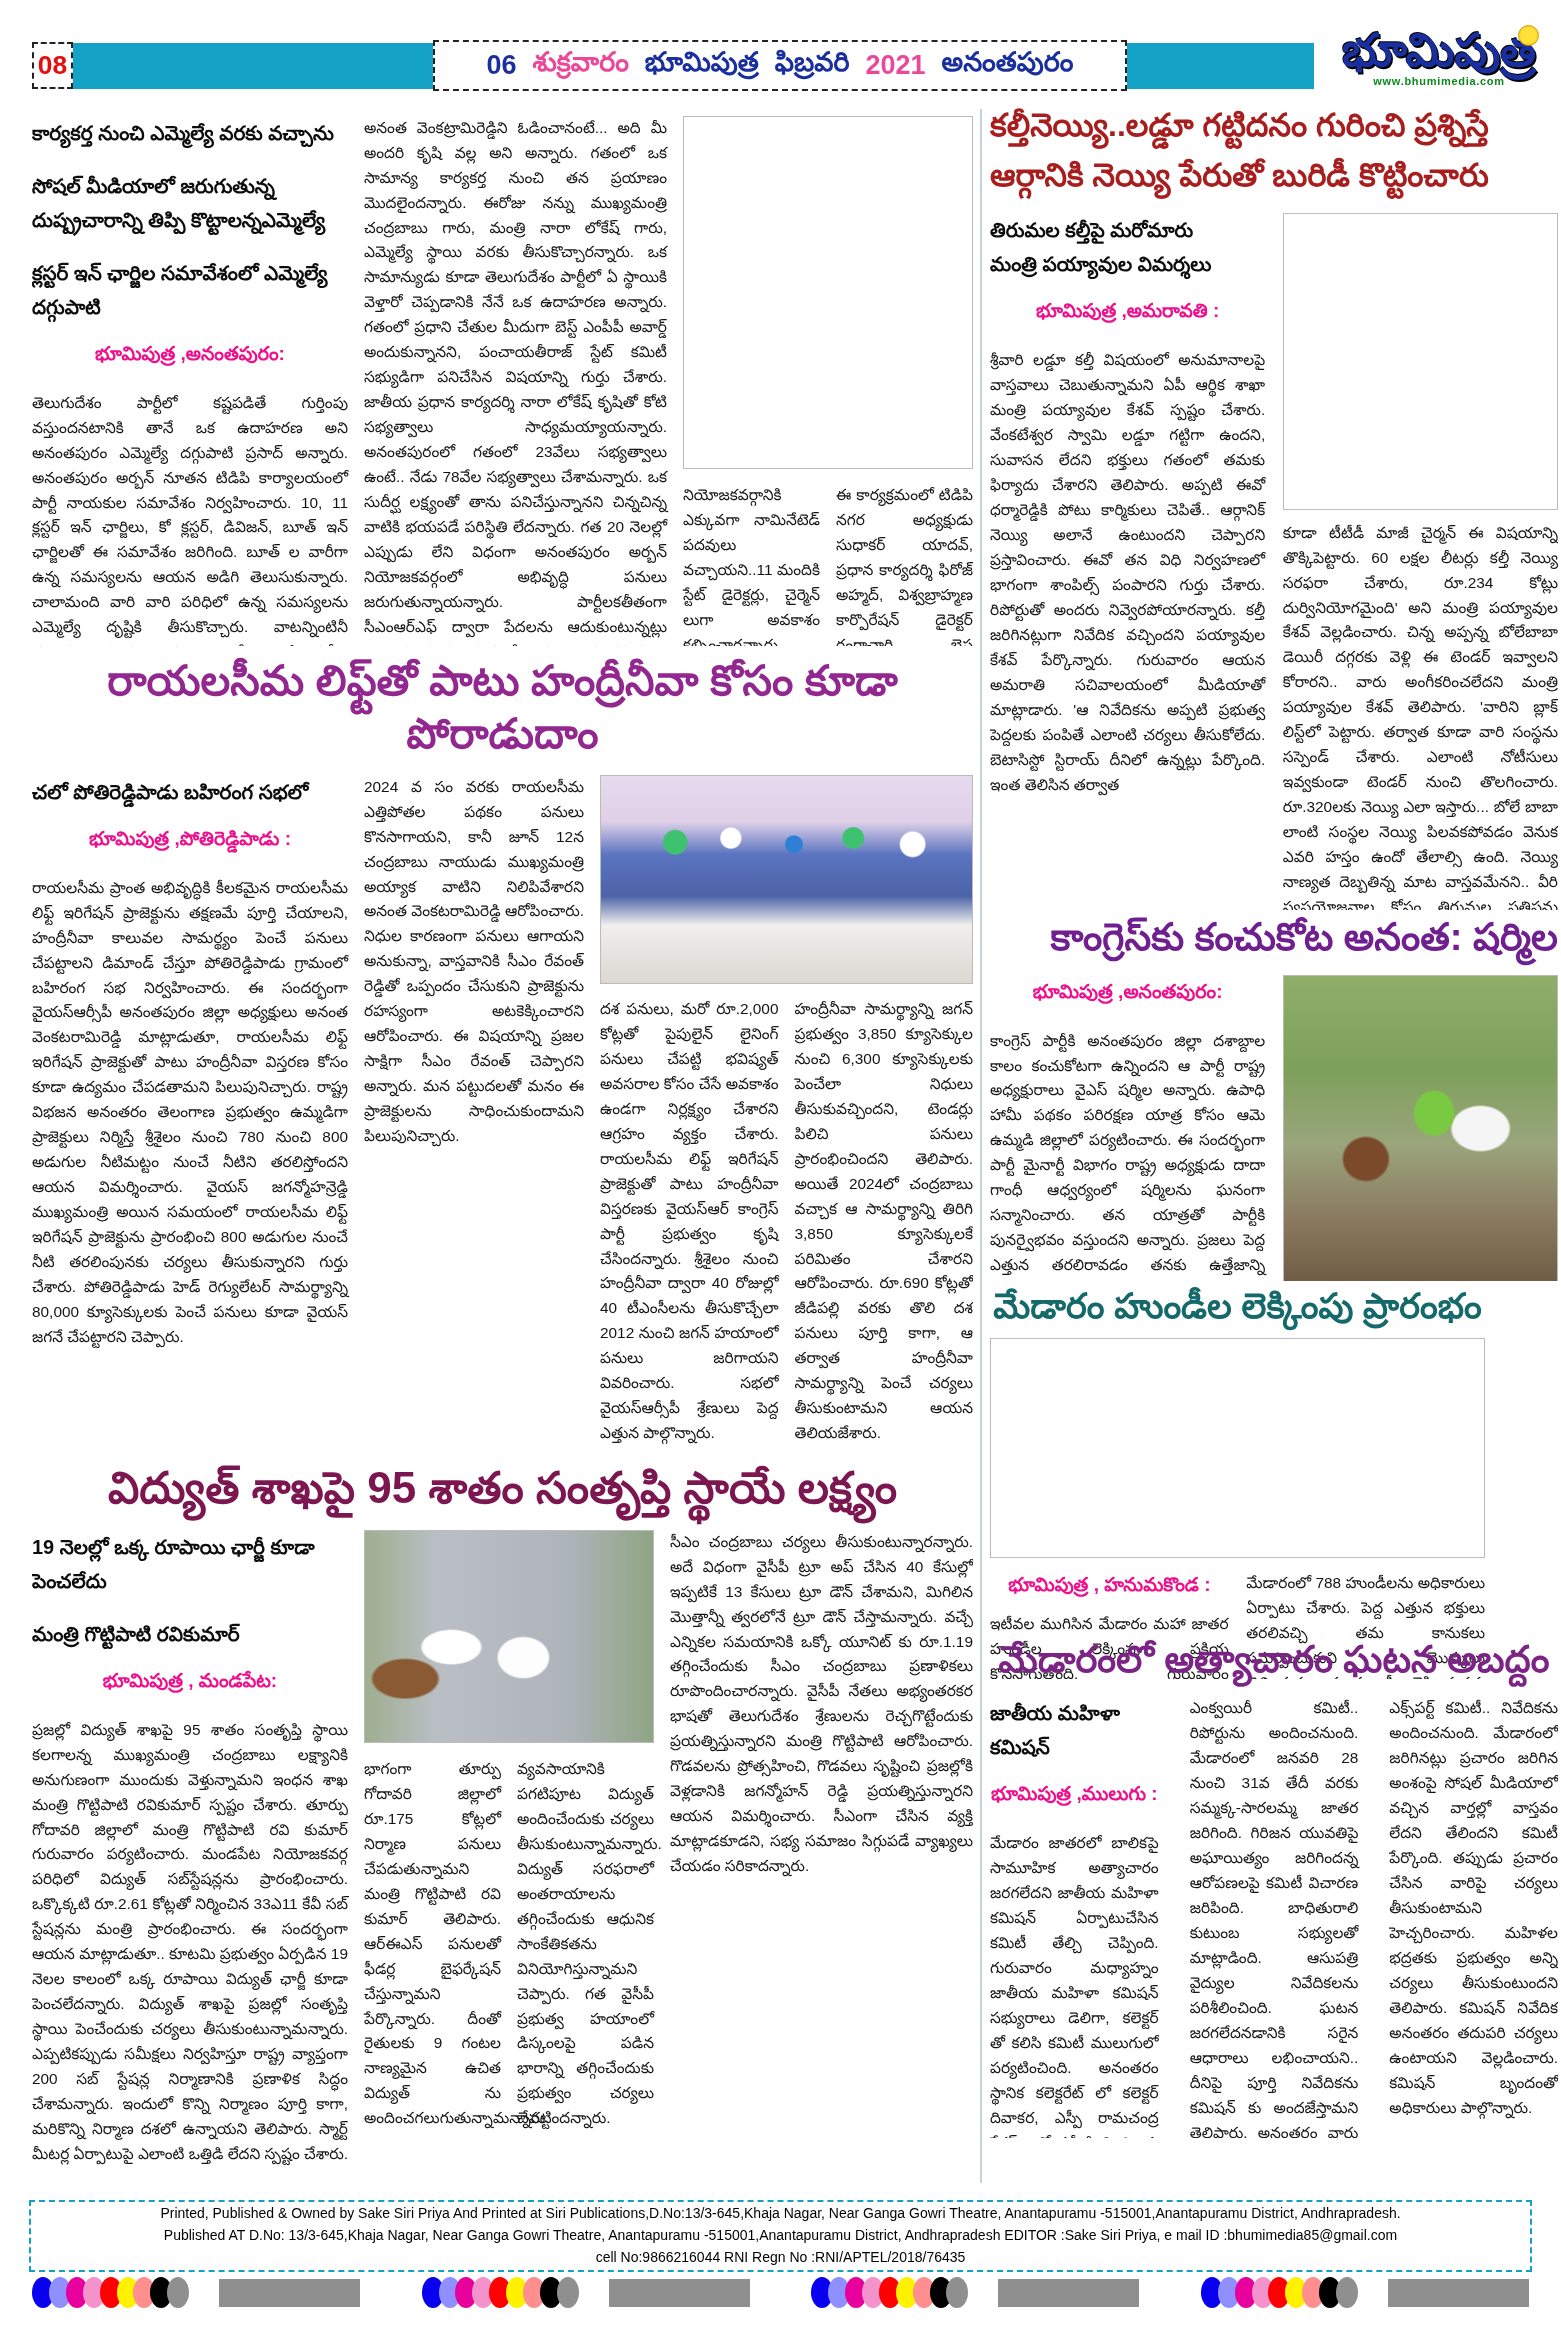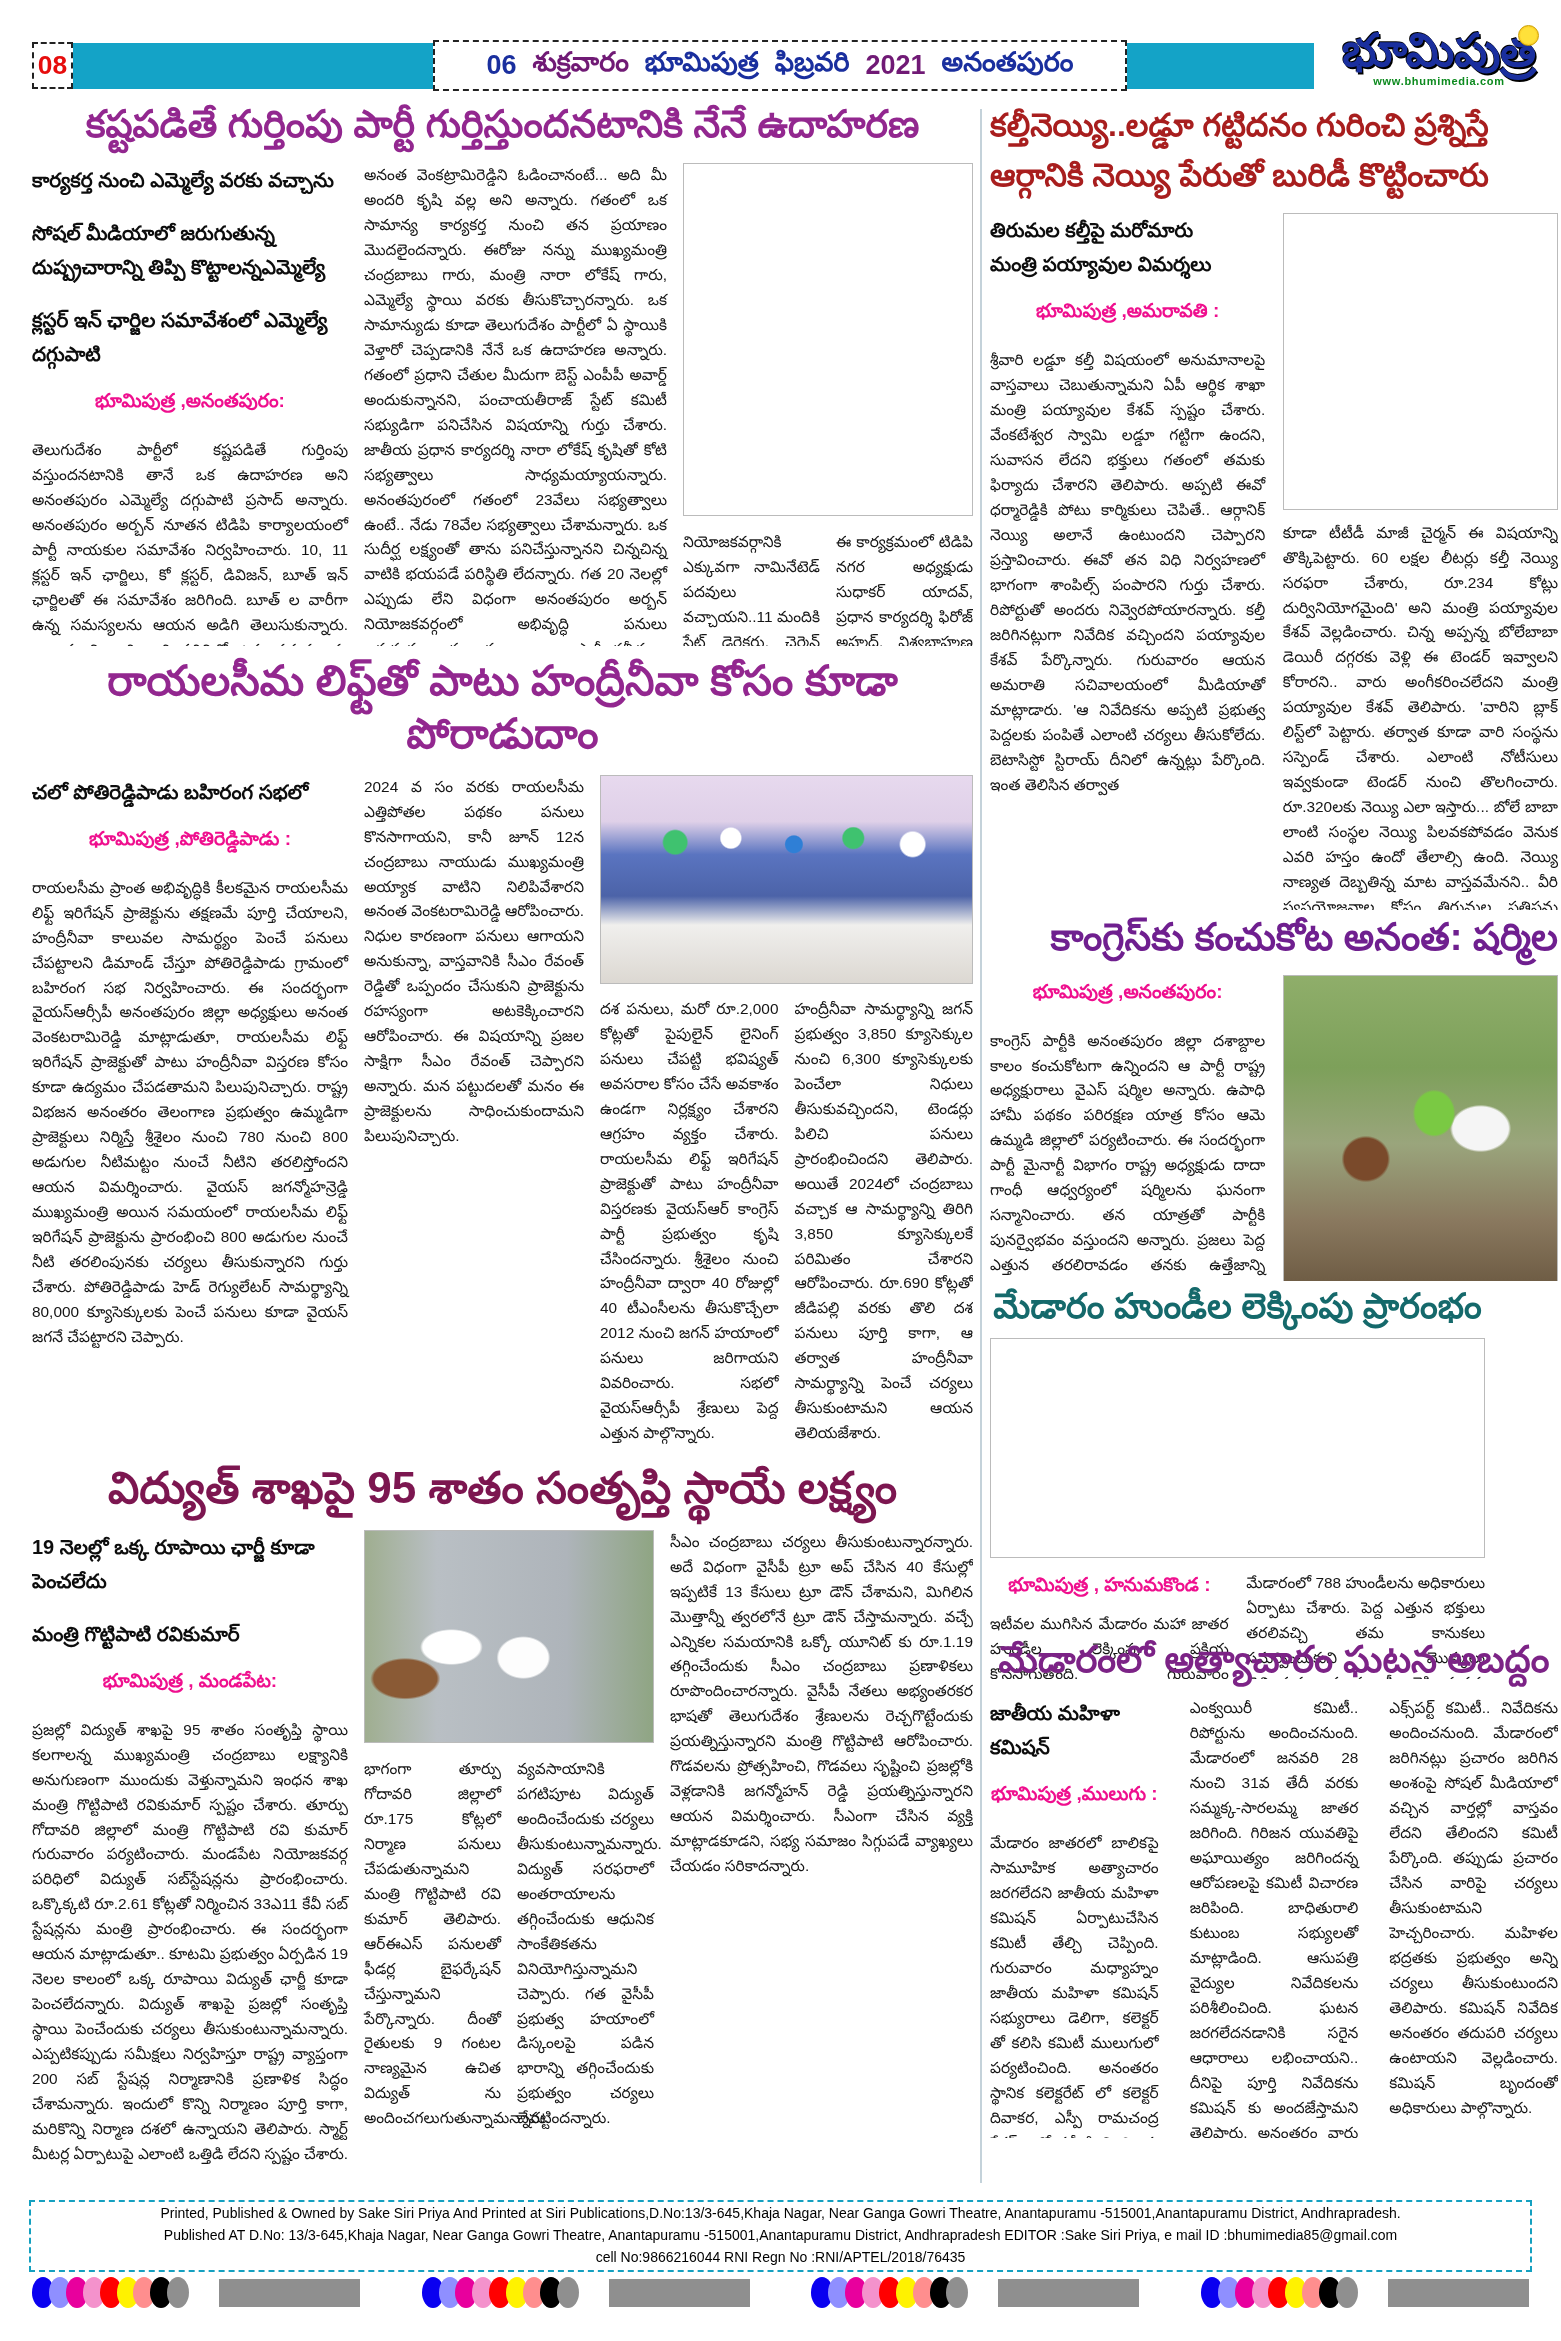--- a/index.html
+++ b/index.html
@@ -6,21 +6,21 @@
   .page{position:relative;width:1561px;height:2342px;background:#ffffff;overflow:hidden;
         font-family:"Liberation Sans","DejaVu Sans",sans-serif;color:#111;}
   
   .masthead-bar{position:absolute;left:71px;top:43px;width:1243px;height:46px;background:#14a3c7;}
   .pageno-box{position:absolute;left:32px;top:42px;width:41px;height:47px;background:#fff;
               border:2.2px dashed #222;box-sizing:border-box;display:flex;align-items:center;justify-content:center;
               font-size:26.4px;font-weight:bold;color:#e60d0d;}
   .date-box{position:absolute;left:433px;top:40px;width:694px;height:51px;background:#fff;
             border:2.2px dashed #222;box-sizing:border-box;display:flex;align-items:center;justify-content:center;
             gap:16px;font-size:27px;font-weight:bold;}
-  .dt-blue{color:#1a2f9e;} .dt-red{color:#701a75;}
+  .dt-blue{color:#1a2f9e;} .dt-red{color:#ec4899;}
   .logo-block{position:absolute;left:1318px;top:26.4px;width:242px;height:71px;background:#fff;text-align:center;}
   .logo-title{font-size:46px;font-weight:bold;color:#1a2f9e;line-height:1.05;
               text-shadow:1.5px 1.5px 0 #000,-0.7px -0.7px 0 #000;}
   .logo-sun{position:absolute;right:20.6px;top:-1.5px;width:19px;height:19px;border-radius:50%;
             background:radial-gradient(circle,#ffe13a 0 55%,#f7a600 100%);border:1.5px solid #caa000;}
   .logo-url{font-size:11px;font-weight:bold;color:#0c8a1e;letter-spacing:0.7px;}
   
   .vdivider{position:absolute;left:980px;top:109px;width:1.5px;height:2074px;background:#c4d2da;}
   .art{position:absolute;overflow:hidden;box-sizing:border-box;}
   .hl{font-weight:bold;text-align:center;line-height:1.25;letter-spacing:0;}
@@ -102,21 +102,20 @@
   </div>
   <div class="logo-block">
     <span class="logo-sun"></span>
     <div class="logo-title">భూమిపుత్ర</div>
     <div class="logo-url">www.bhumimedia.com</div>
   </div>
 
   <div class="vdivider"></div>
 
   <div class="art" style="left:32px;top:101px;width:941px;height:545px;">
-    <div class="hl hl-a1">కష్టపడితే గుర్తింపు పార్టీ గుర్తిస్తుందనటానికి నేనే ఉదాహరణ</div>
     <div class="grid4" style="grid-template-columns:316px 303px 1fr 1fr;grid-template-rows:357px auto;">
       <div style="grid-row:1/3;grid-column:1;">
         <p class="subhead">కార్యకర్త నుంచి ఎమ్మెల్యే వరకు వచ్చాను</p>
         <p class="subhead">సోషల్ మీడియాలో జరుగుతున్న దుష్ప్రచారాన్ని తిప్పి కొట్టాలన్నఎమ్మెల్యే</p>
         <p class="subhead">క్లస్టర్ ఇన్ ఛార్జిల సమావేశంలో ఎమ్మెల్యే దగ్గుపాటి</p>
         <div class="byline">భూమిపుత్ర ,అనంతపురం:</div>
         <div class="body-txt">తెలుగుదేశం పార్టీలో కష్టపడితే గుర్తింపు వస్తుందనటానికి తానే ఒక ఉదాహరణ అని అనంతపురం ఎమ్మెల్యే దగ్గుపాటి ప్రసాద్ అన్నారు. అనంతపురం అర్బన్ నూతన టిడిపి కార్యాలయంలో పార్టీ నాయకుల సమావేశం నిర్వహించారు. 10, 11 క్లస్టర్ ఇన్ ఛార్జిలు, కో క్లస్టర్, డివిజన్, బూత్ ఇన్ ఛార్జిలతో ఈ సమావేశం జరిగింది. బూత్ ల వారీగా ఉన్న సమస్యలను ఆయన అడిగి తెలుసుకున్నారు. చాలామంది వారి వారి పరిధిలో ఉన్న సమస్యలను ఎమ్మెల్యే దృష్టికి తీసుకొచ్చారు. వాటన్నింటినీ కచ్చితంగా పరిష్కరిస్తానని ఎమ్మెల్యే వారికి భరోసా ఇచ్చారు. ఈ సందర్భంగా ఆయన మాట్లాడుతూ 2024లో భారీ మెజార్టీతో నన్ను గెలిపించారని.. దీనిని ఎప్పటికీ మరువనన్నారు. 60 ఏళ్ల రాజకీయ అనుభవమున్న</div>
       </div>
       <div class="body-txt" style="grid-row:1/3;grid-column:2;">అనంత వెంకట్రామిరెడ్డిని ఓడించానంటే... అది మీ అందరి కృషి వల్ల అని అన్నారు. గతంలో ఒక సామాన్య కార్యకర్త నుంచి తన ప్రయాణం మొదలైందన్నారు. ఈరోజు నన్ను ముఖ్యమంత్రి చంద్రబాబు గారు, మంత్రి నారా లోకేష్ గారు, ఎమ్మెల్యే స్థాయి వరకు తీసుకొచ్చారన్నారు. ఒక సామాన్యుడు కూడా తెలుగుదేశం పార్టీలో ఏ స్థాయికి వెళ్తారో చెప్పడానికి నేనే ఒక ఉదాహరణ అన్నారు. గతంలో ప్రధాని చేతుల మీదుగా బెస్ట్ ఎంపీపీ అవార్డ్ అందుకున్నానని, పంచాయతీరాజ్ స్టేట్ కమిటీ సభ్యుడిగా పనిచేసిన విషయాన్ని గుర్తు చేశారు. జాతీయ ప్రధాన కార్యదర్శి నారా లోకేష్ కృషితో కోటి సభ్యత్వాలు సాధ్యమయ్యాయన్నారు. అనంతపురంలో గతంలో 23వేలు సభ్యత్వాలు ఉంటే.. నేడు 78వేల సభ్యత్వాలు చేశామన్నారు. ఒక సుదీర్ఘ లక్ష్యంతో తాను పనిచేస్తున్నానని చిన్నచిన్న వాటికి భయపడే పరిస్థితి లేదన్నారు. గత 20 నెలల్లో ఎప్పుడు లేని విధంగా అనంతపురం అర్బన్ నియోజకవర్గంలో అభివృద్ధి పనులు జరుగుతున్నాయన్నారు. పార్టీలకతీతంగా సీఎంఆర్ఎఫ్ ద్వారా పేదలను ఆదుకుంటున్నట్లు చెప్పారు. మునుపెన్నడు లేనివిధంగా అనంతపురం</div>
       <div class="photo ph-meeting" style="grid-row:1;grid-column:3/5;height:353px;"></div>

